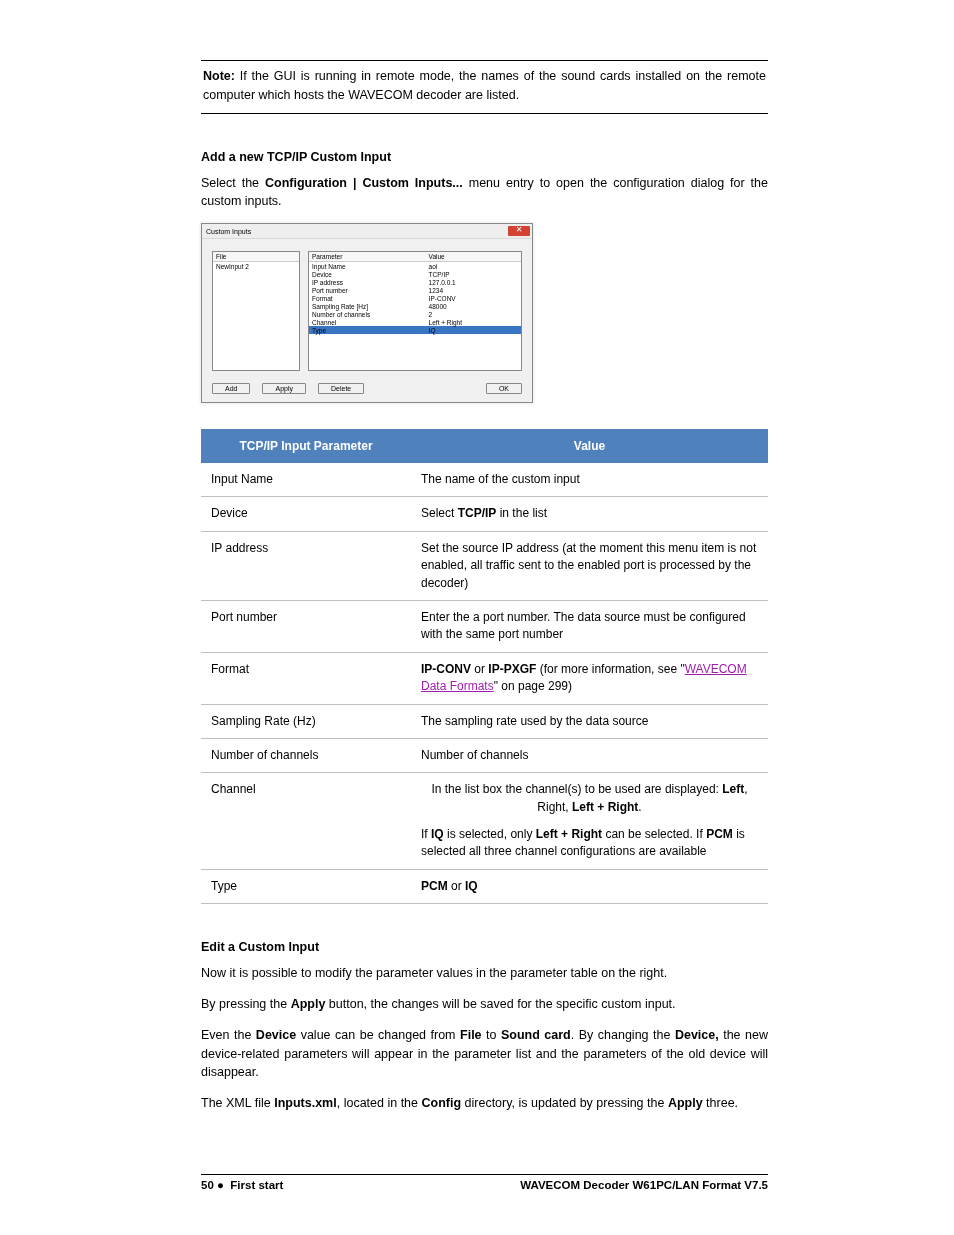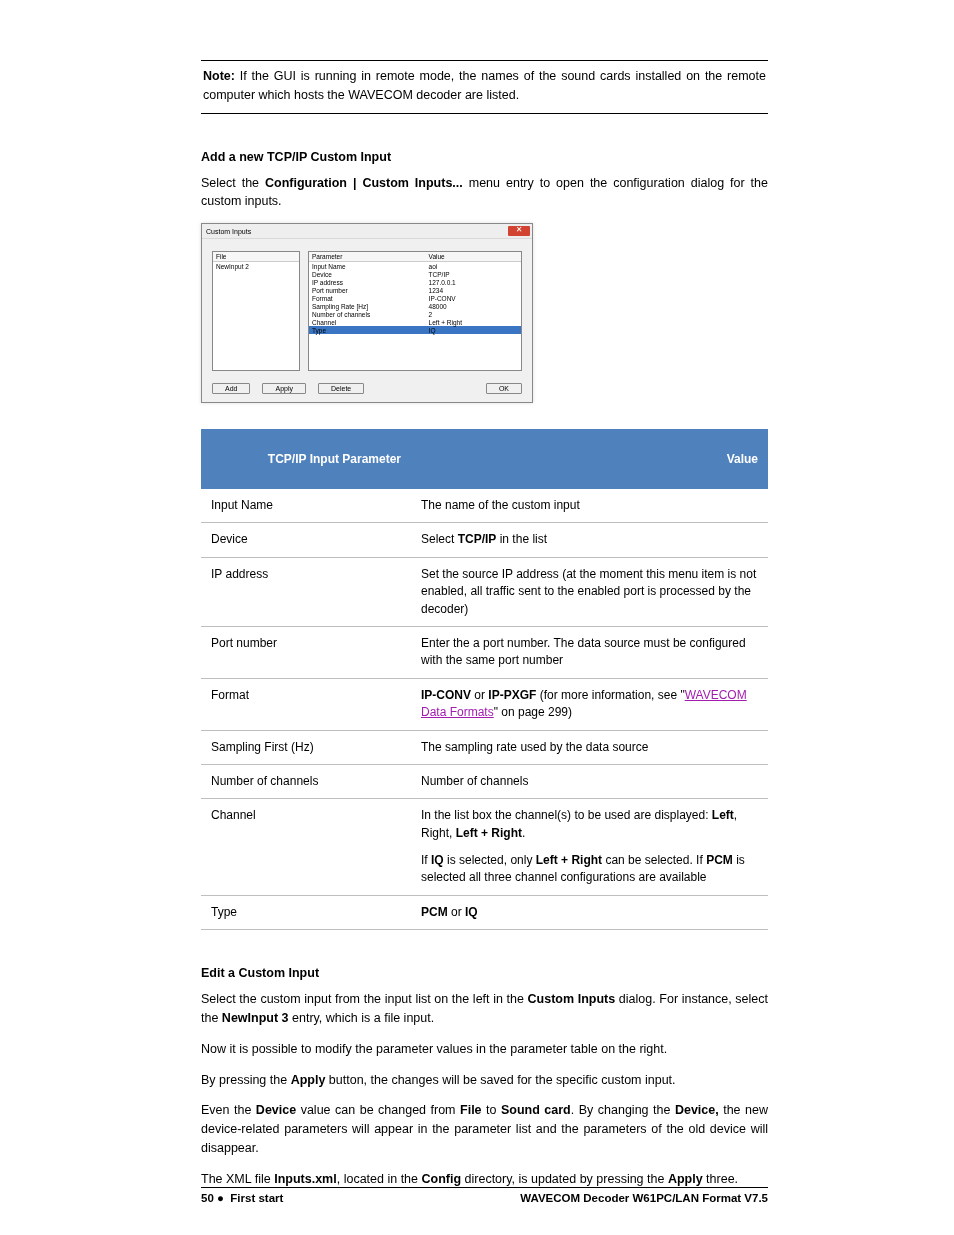--- a/index.html
+++ b/index.html
@@ -124,36 +124,36 @@
   }
   .param-table {
     width: 100%;
     border-collapse: collapse;
     margin-bottom: 28px;
     font-size: 12px;
   }
   .param-table th {
     background: #4f81bd;
     color: #fff;
-    text-align: right;
+    text-align: center;
     font-weight: bold;
-    padding: 23px 10px;
+    padding: 10px 10px;
   }
   .param-table th:first-child { width: 190px; }
   .param-table td {
     border-bottom: 1px solid #bfbfbf;
     padding: 8px 10px;
     vertical-align: top;
     line-height: 1.45;
   }
   .param-table tr:last-child td { border-bottom: 1px solid #bfbfbf; }
   a.doclink { color: #a21caf; text-decoration: underline; }
   .footer {
     position: absolute;
-    bottom: 36px;
+    bottom: 44px;
     left: 105px;
     right: 90px;
     border-top: 1px solid #000;
     display: flex;
     justify-content: space-between;
     font-size: 11.5px;
     font-weight: bold;
     padding-top: 4px;
   }
   .footer .dot { font-weight: normal; }
@@ -268,50 +268,47 @@
         <td>Port number</td>
         <td>Enter the a port number. The data source must be configured with the same port number</td>
       </tr>
       <tr>
         <td>Format</td>
         <td>
           <span class="b">IP-CONV</span><span> or </span><span class="b">IP-PXGF</span><span>  (for more information, see "</span><a href="#" class="doclink">WAVECOM Data Formats</a><span>" on page 299)</span>
         </td>
       </tr>
       <tr>
-        <td>Sampling First (Hz)</td>
+        <td>Sampling Rate (Hz)</td>
         <td>The sampling rate used by the data source</td>
       </tr>
       <tr>
         <td>Number of channels</td>
         <td>Number of channels</td>
       </tr>
       <tr>
         <td>Channel</td>
         <td>
-          <div style="margin-bottom:10px;">
+          <div style="margin-bottom:10px;text-align:center;">
             <span>In the list box the channel(s) to be used are displayed: </span><span class="b">Left</span><span>, Right, </span><span class="b">Left + Right</span><span>.</span>
           </div>
           <div>
             <span>If </span><span class="b">IQ</span><span> is selected, only </span><span class="b">Left + Right</span><span> can be selected. If </span><span class="b">PCM</span><span>  is selected all three channel configurations are available</span>
           </div>
         </td>
       </tr>
       <tr>
         <td>Type</td>
         <td><span class="b">PCM</span><span> or </span><span class="b">IQ</span></td>
       </tr>
     </tbody>
   </table>
 
   <div class="section-heading">Edit a Custom Input</div>
 
-  <p>
-    <span>Select the custom input from the input list on the left in the </span><span class="b">Custom Inputs</span><span> dialog. For instance, select the </span><span class="b">NewInput 3</span><span> entry, which is a file input.</span>
-  </p>
 
   <p>Now it is possible to modify the parameter values in the parameter table on the right.</p>
 
 
   <p>
     <span>By pressing the </span><span class="b">Apply</span><span> button, the changes will be saved for the specific custom input.</span>
   </p>
 
   <p>
     <span>Even the </span><span class="b">Device</span><span> value can be changed from </span><span class="b">File</span><span> to </span><span class="b">Sound card</span><span>. By changing the </span><span class="b">Device,</span><span> the new device-related parameters will appear in the parameter list and the parameters of the old device will disappear.</span>

